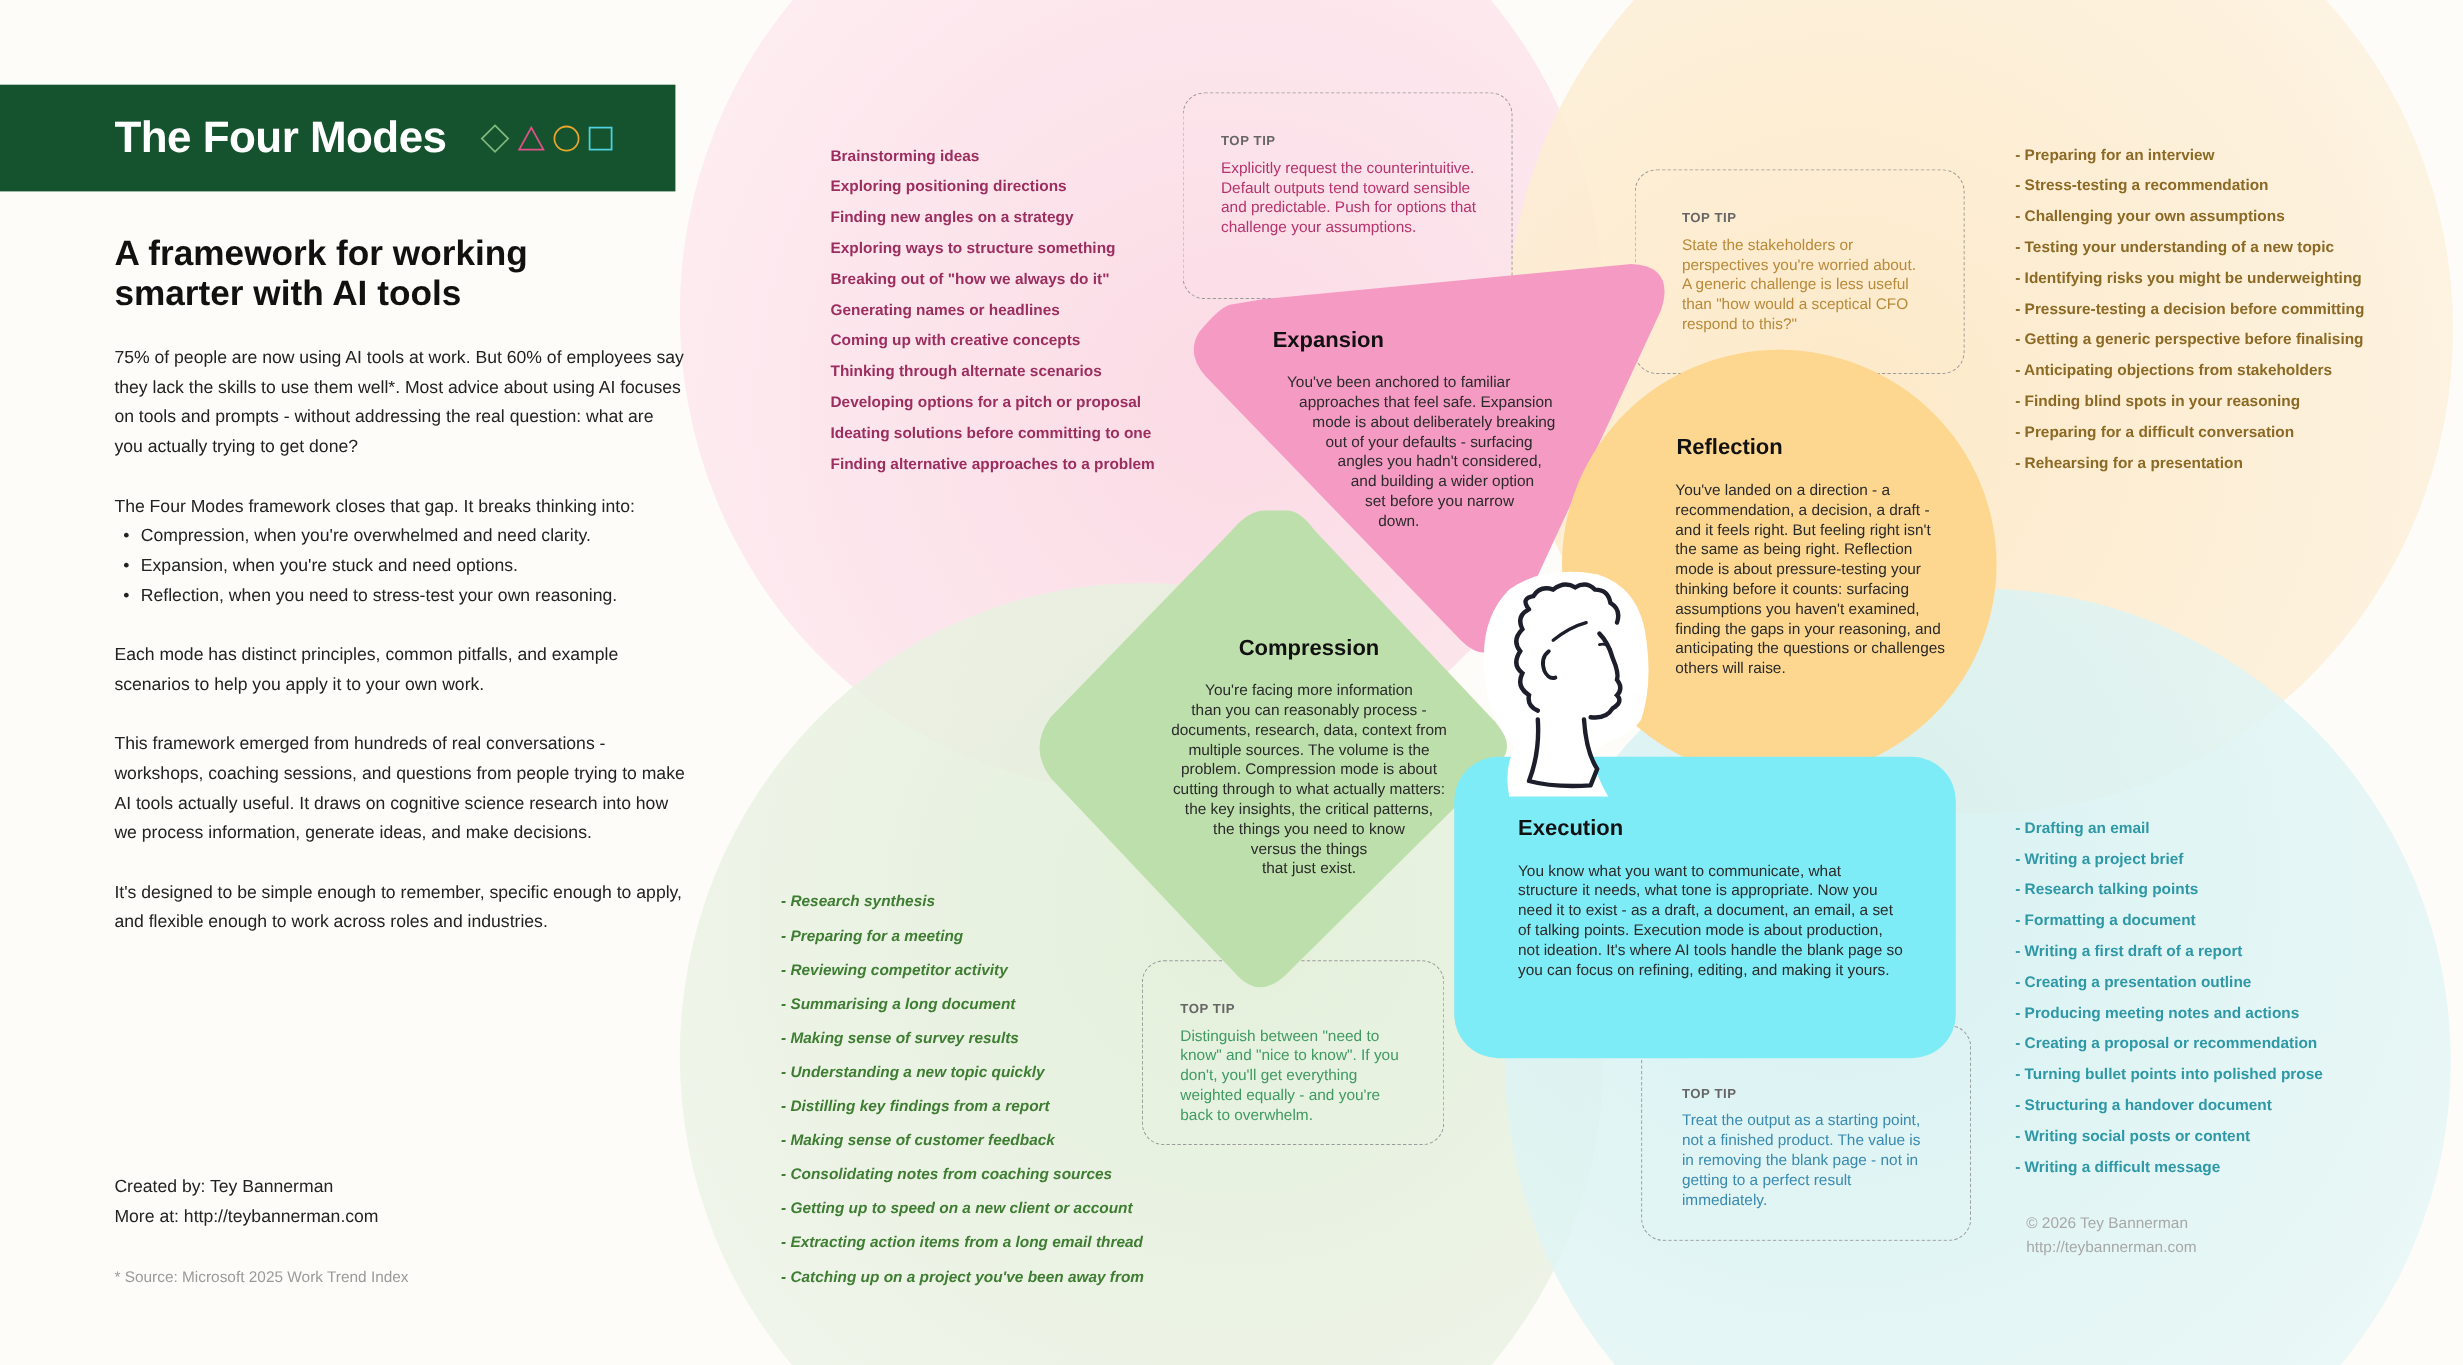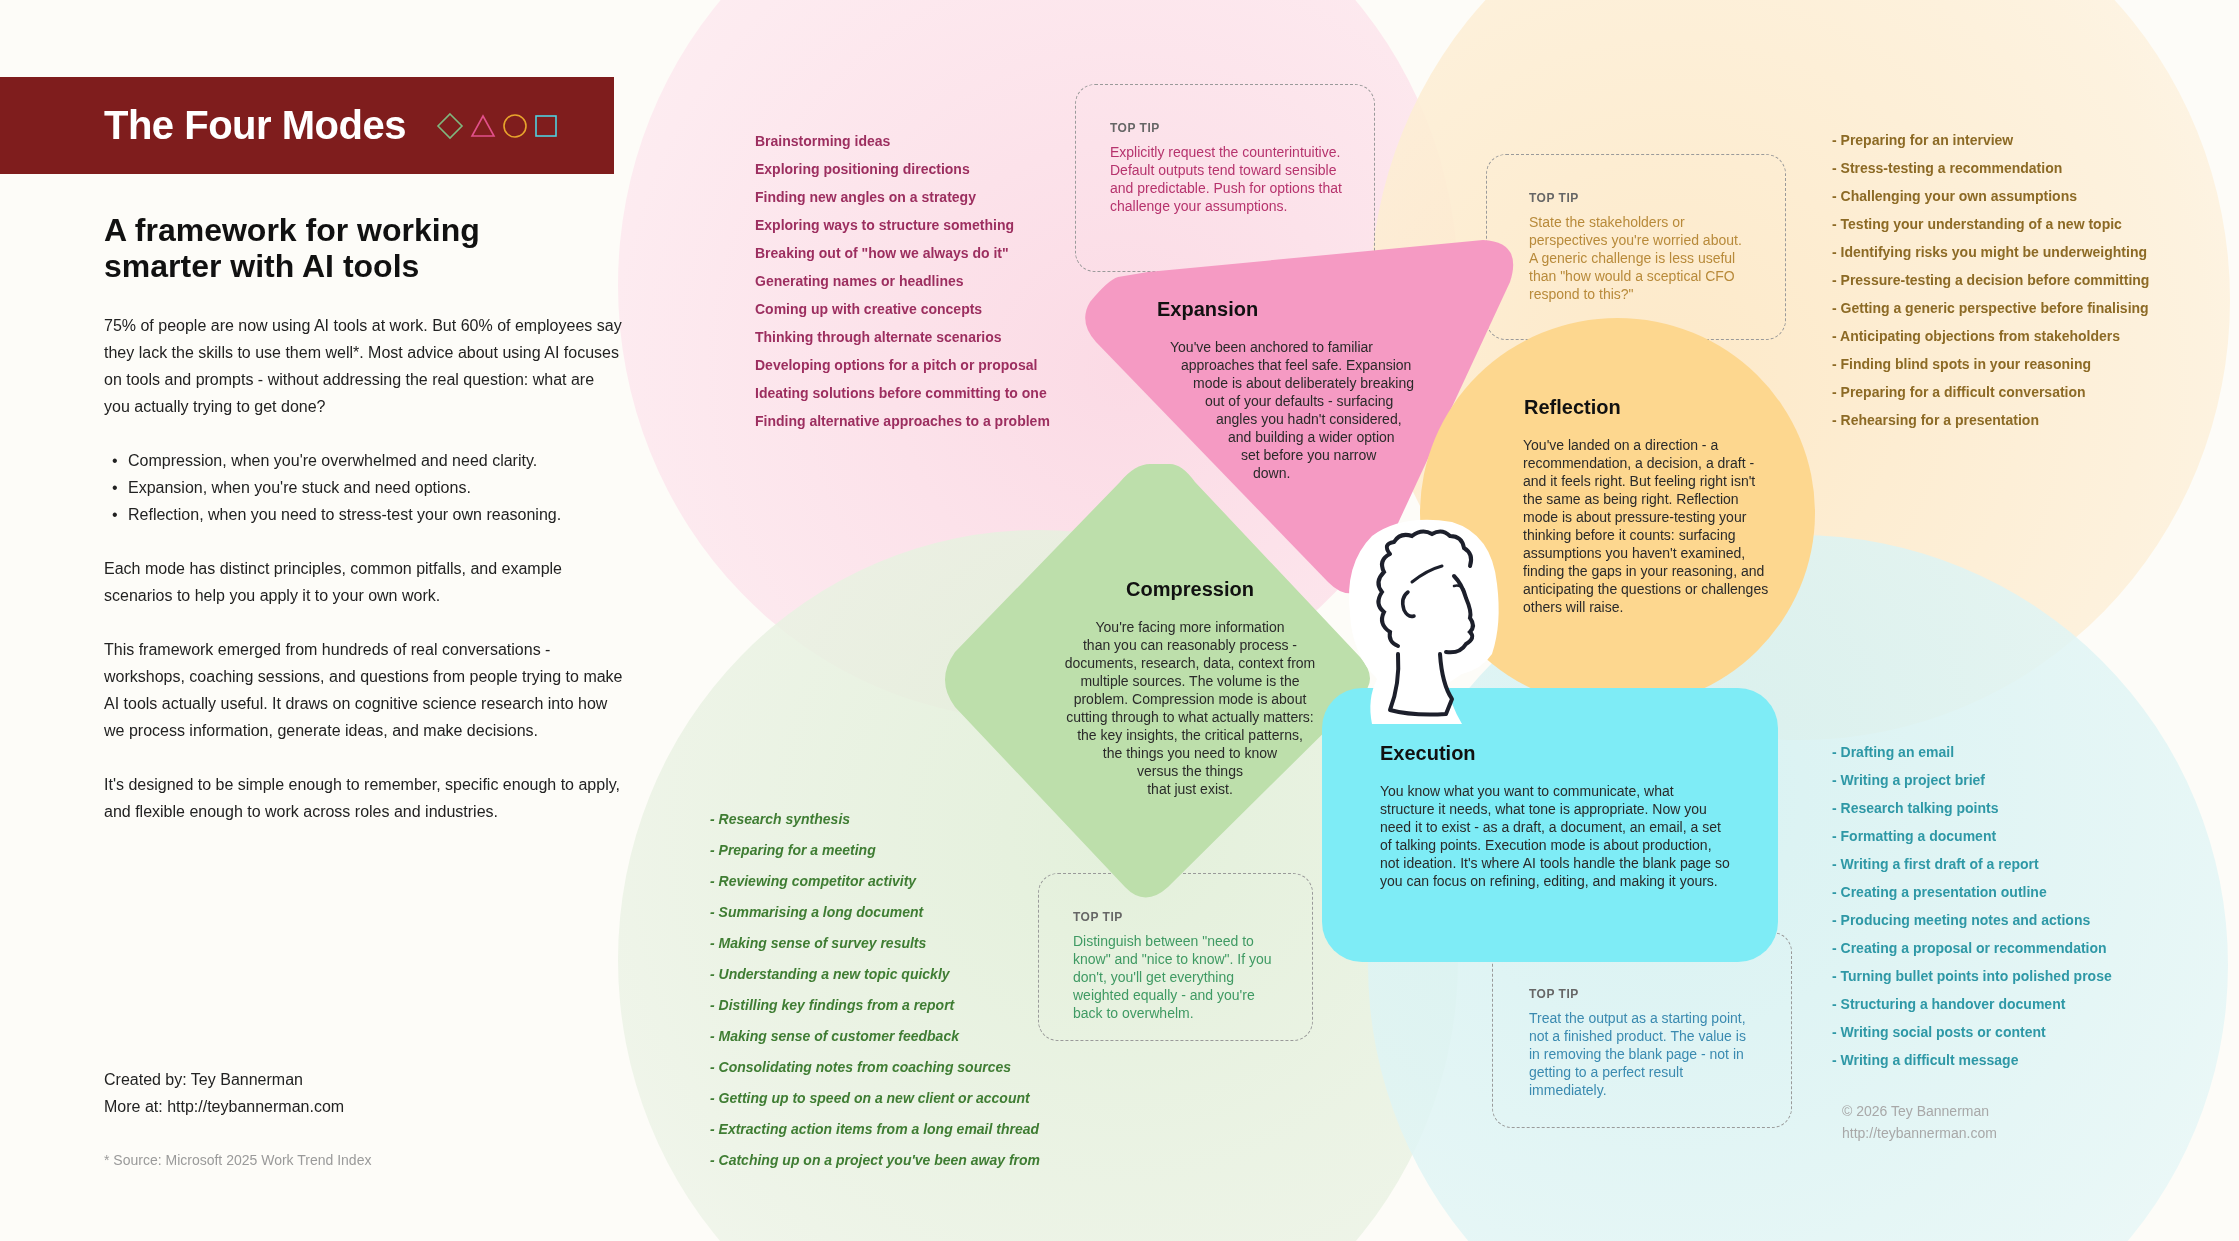--- a/index.html
+++ b/index.html
@@ -5,21 +5,21 @@
   * { box-sizing: border-box; margin: 0; padding: 0; }
   html, body { width: 2239px; height: 1241px; overflow: hidden; background: #fdfcf8; }
   body { position: relative; font-family: "Liberation Sans", "DejaVu Sans", sans-serif; color: #1a1a1a; }
 
   .bg-circle { position: absolute; border-radius: 50%; }
   .c-pink   { left: 618px;  top: -150px; width: 840px; height: 870px; background: radial-gradient(circle at 60% 60%, #fbd7e3 0%, #fde9ef 70%, #fdf0f3 100%); opacity: .9; }
   .c-yellow { left: 1370px; top: -140px; width: 860px; height: 880px; background: radial-gradient(circle at 35% 60%, #fde7c3 0%, #fdf1dc 70%, #fef7ec 100%); opacity: .9; }
   .c-green  { left: 618px;  top: 530px;  width: 840px; height: 860px; background: radial-gradient(circle at 60% 35%, #dfeed6 0%, #ecf3e6 70%, #f3f7ef 100%); opacity: .85; }
   .c-cyan   { left: 1368px; top: 535px;  width: 860px; height: 860px; background: radial-gradient(circle at 35% 30%, #d2f0f1 0%, #e4f6f6 70%, #eff9f9 100%); opacity: .85; }
 
-  .title-bar { position: absolute; left: 0; top: 77px; width: 614px; height: 97px; background: #7f1d1d; display: flex; align-items: center; padding-left: 104px; }
+  .title-bar { position: absolute; left: 0; top: 77px; width: 614px; height: 97px; background: #14532d; display: flex; align-items: center; padding-left: 104px; }
   .title-bar h1 { color: #fff; font-size: 40px; font-weight: 700; letter-spacing: -0.5px; }
   .shapes { display: flex; align-items: center; gap: 6px; margin-left: 30px; }
   .shapes svg { display: block; }
 
   .left { position: absolute; left: 104px; top: 212px; width: 520px; }
   .left h2 { font-size: 32px; font-weight: 700; line-height: 36px; margin-bottom: 28px; color: #111; }
   .left p { font-size: 16px; line-height: 27px; color: #222; margin-bottom: 27px; }
   .left ul { list-style: none; margin-top: 0; }
   .left li { font-size: 16px; line-height: 27px; color: #222; padding-left: 24px; position: relative; }
   .left li::before { content: "\2022"; position: absolute; left: 8px; }
@@ -83,20 +83,21 @@
       </svg>
   </div>
 </div>
 
 <div class="left">
   <h2>
     <span>A framework for working</span><br>
     <span>smarter with AI tools</span>
   </h2>
   <p>75% of people are now using AI tools at work. But 60% of employees say they lack the skills to use them well*. Most advice about using AI focuses on tools and prompts - without addressing the real question: what are you actually trying to get done?</p>
+  <p class="intro2">The Four Modes framework closes that gap. It breaks thinking into:</p>
   <ul class="bullets">
     <li>Compression, when you're overwhelmed and need clarity.</li>
     <li>Expansion, when you're stuck and need options.</li>
     <li>Reflection, when you need to stress-test your own reasoning.</li>
   </ul>
   <p>Each mode has distinct principles, common pitfalls, and example scenarios to help you apply it to your own work.</p>
   <p>This framework emerged from hundreds of real conversations - workshops, coaching sessions, and questions from people trying to make AI tools actually useful. It draws on cognitive science research into how we process information, generate ideas, and make decisions.</p>
   <p>It's designed to be simple enough to remember, specific enough to apply, and flexible enough to work across roles and industries.</p>
 </div>
 

